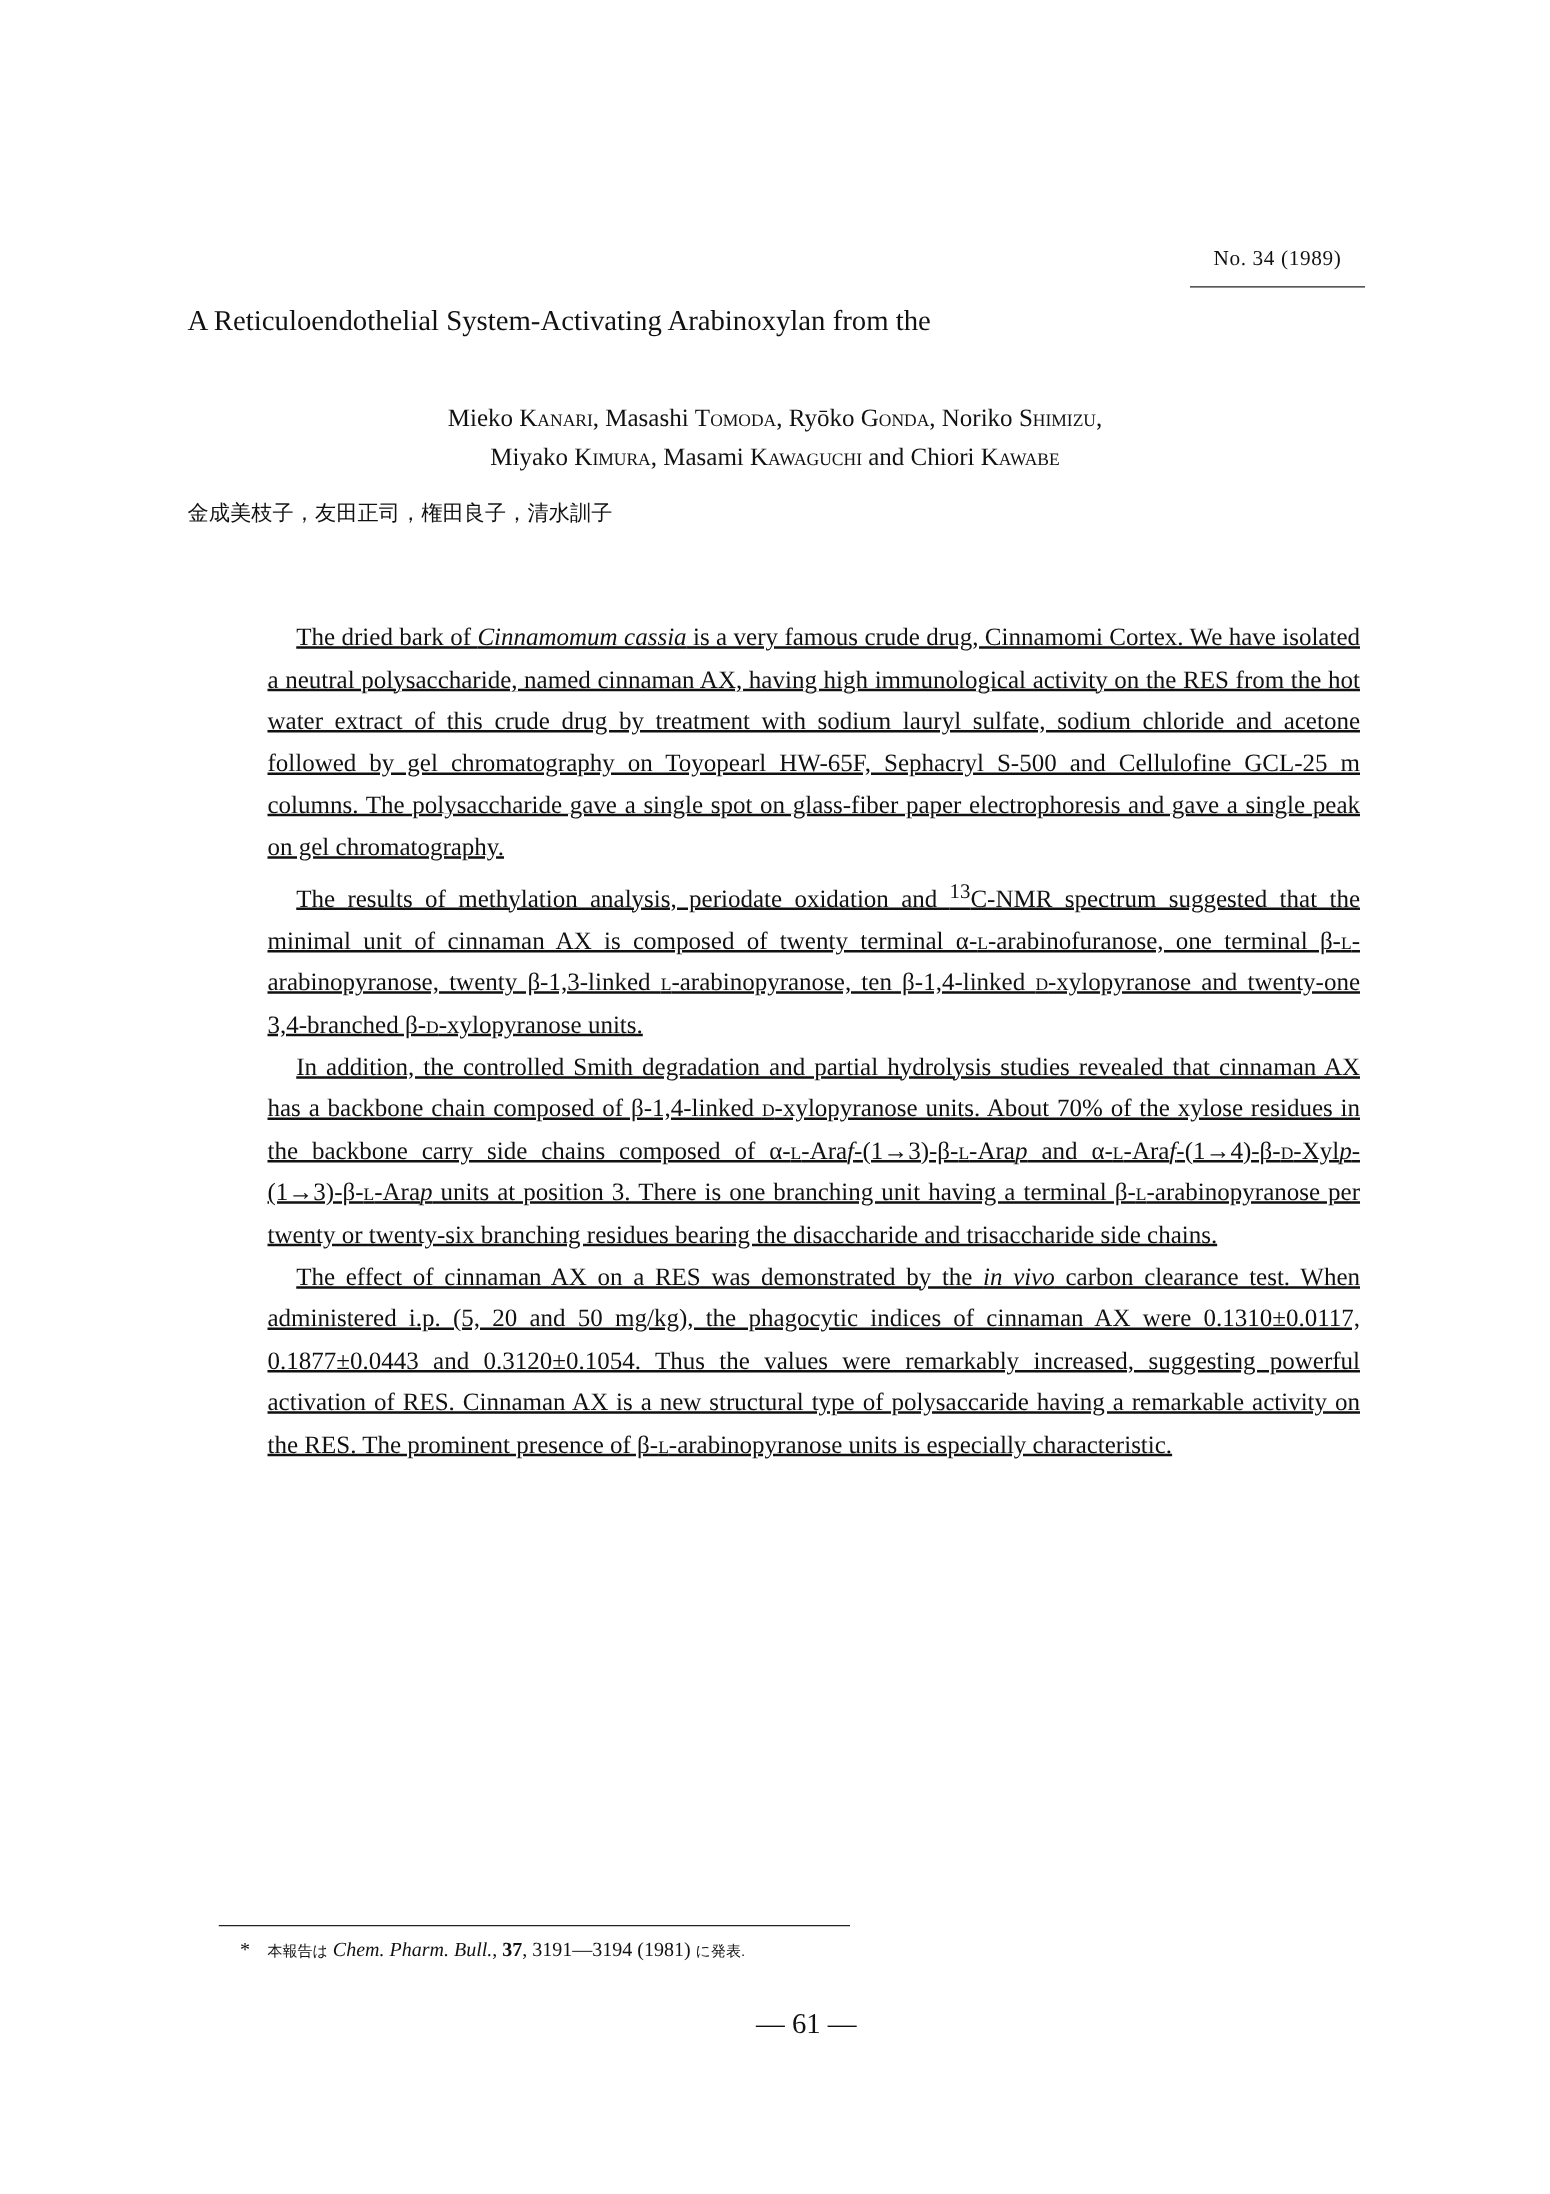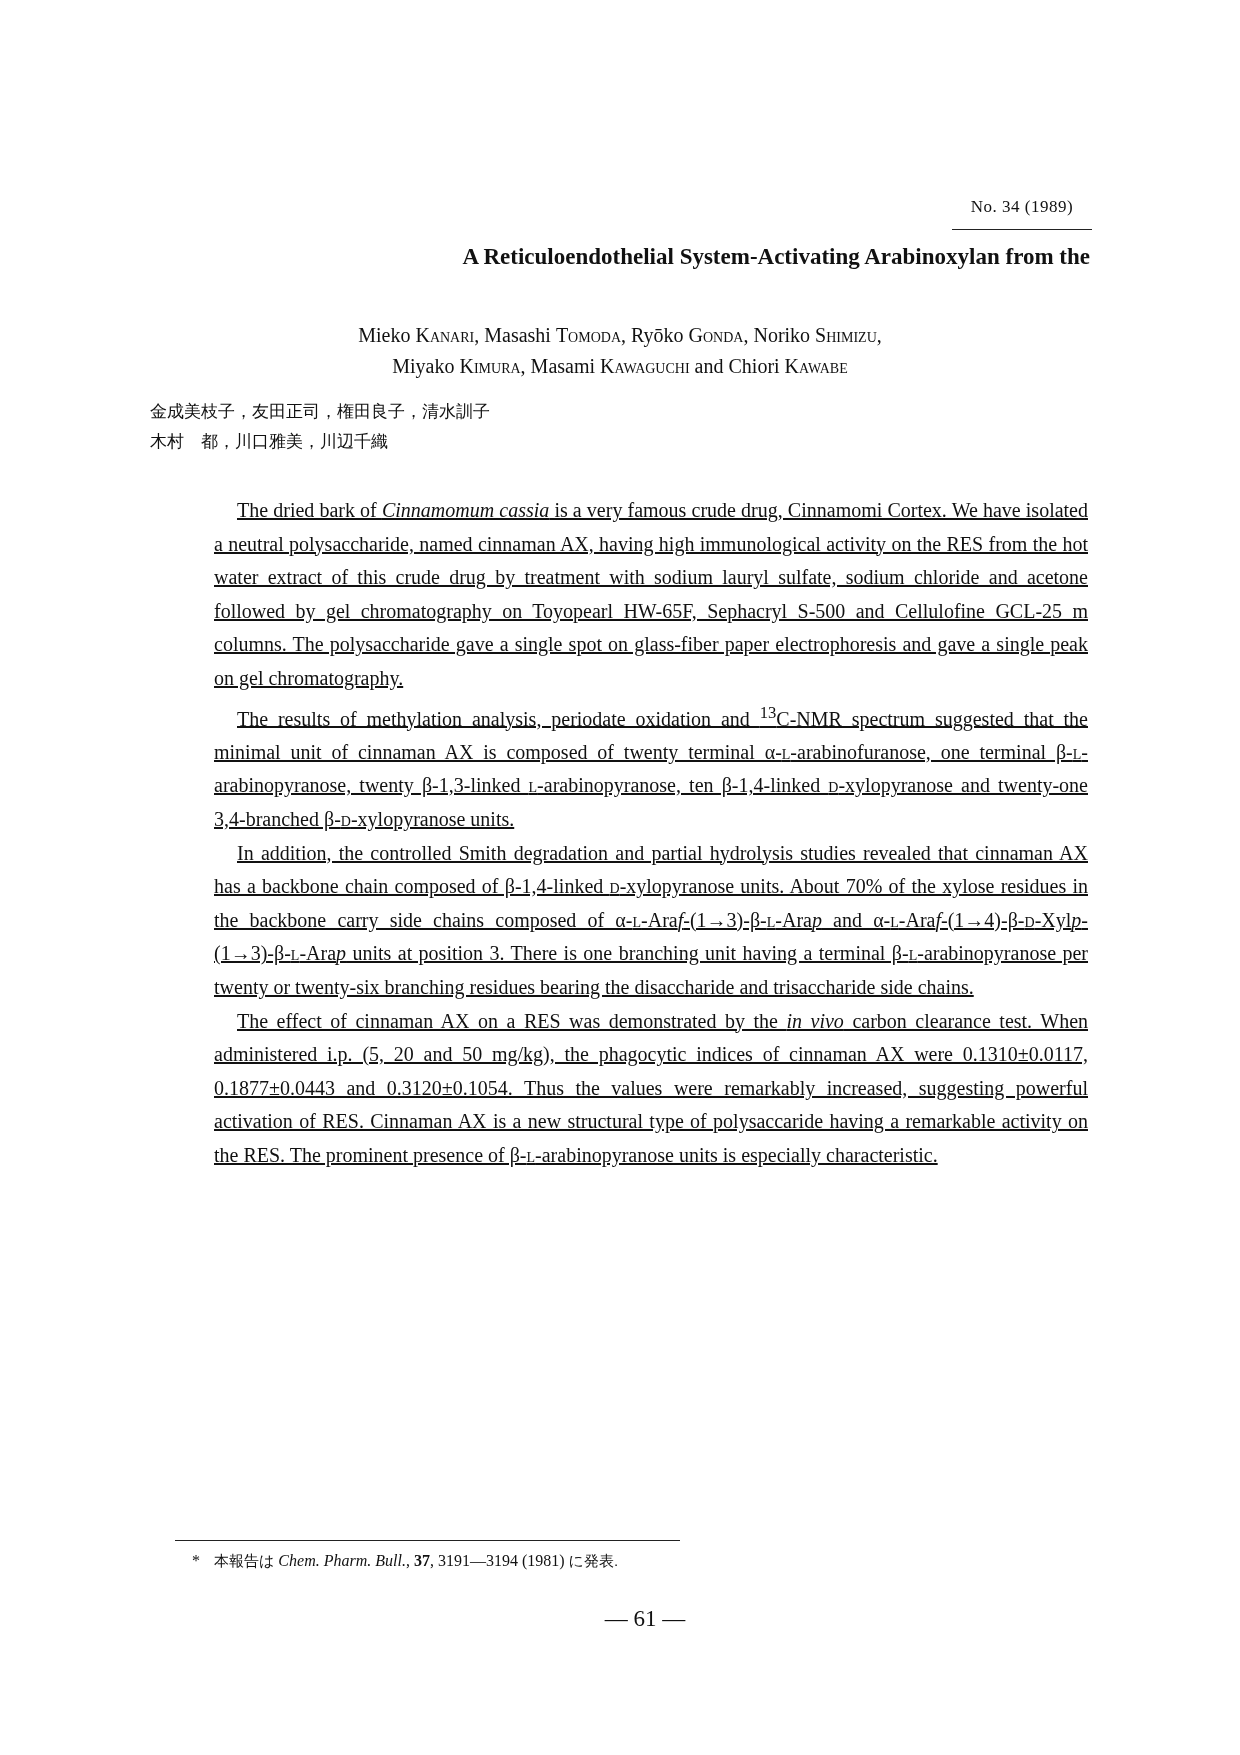--- a/index.html
+++ b/index.html
@@ -6,22 +6,22 @@
   body {
     width: 1240px; height: 1755px; position: relative; overflow: hidden;
     font-family: "Liberation Serif", "DejaVu Serif", serif; color: #111;
   }
   .journal {
     position: absolute; top: 197px; left: 952px; width: 140px;
     font-size: 17px; text-align: center; letter-spacing: 0.5px;
     border-bottom: 1.5px solid #222; padding-bottom: 12px;
   }
   .title {
-    position: absolute; top: 240px; left: 150px; width: 940px; text-align: right;
-    font-weight: bold; font-size: 23px; line-height: 34px;
+    position: absolute; top: 240px; left: 150px; width: 940px; text-align: left;
+    font-weight: normal; font-size: 23px; line-height: 34px;
   }
   .title i { font-style: italic; }
   .authors {
     position: absolute; top: 320px; left: 150px; width: 940px; text-align: center;
     font-size: 20px; line-height: 31px;
   }
   .sc { font-variant: small-caps; }
   .jp-authors {
     position: absolute; top: 396px; left: 150px; width: 940px; 
     font-family: "DejaVu Sans", sans-serif; font-size: 17px; line-height: 30px;
@@ -35,21 +35,21 @@
   .sm { font-variant: small-caps; }
   .foot-rule {
     position: absolute; top: 1540px; left: 175px; width: 505px; height: 0;
     border-top: 1.5px solid #222;
   }
   .footnote {
     position: absolute; top: 1552px; left: 192px; width: 700px;
     font-size: 16px;
   }
   .footnote .star { margin-right: 14px; }
-  .footnote .jp { font-family: Liberation Sans, sans-serif; font-size: 15px; margin-top: 30px; }
+  .footnote .jp { font-family: Liberation Sans, sans-serif; font-size: 12px; margin-top: 30px; }
   .pagenum {
     position: absolute; top: 1606px; left: 570px; width: 150px; text-align: center;
     font-size: 23px;
   }
 </style>
 </head>
 <body>
 
 <div class="journal">No. 34 (1989)</div>
 
@@ -61,21 +61,20 @@
   <div>
     <span><span>Mieko </span><span class="sc">Kanari</span><span>, </span></span><span><span>Masashi </span><span class="sc">Tomoda</span><span>, </span></span><span><span>Ryōko </span><span class="sc">Gonda</span><span>, </span></span><span><span>Noriko </span><span class="sc">Shimizu</span><span>,</span></span>
   </div>
   <div>
     <span><span>Miyako </span><span class="sc">Kimura</span><span>, </span></span><span><span>Masami </span><span class="sc">Kawaguchi</span><span> and </span></span><span><span>Chiori </span><span class="sc">Kawabe</span><span></span></span>
   </div>
 </div>
 
 <div class="jp-authors">
   <div>金成美枝子，友田正司，権田良子，清水訓子</div>
-  <div>木村　都，川口雅美，川辺千織</div>
 </div>
 
 <div class="body">
   <p><span>The dried bark of </span><i>Cinnamomum cassia</i><span> is a very famous crude drug, Cinnamomi Cortex.  We have isolated a neutral polysaccharide, named cinnaman AX, having high immunological activity on the RES from the hot water extract of this crude drug by treatment with sodium lauryl sulfate, sodium chloride and acetone followed by gel chromatography on Toyopearl HW-65F, Sephacryl S-500 and Cellulofine GCL-25 m columns.  The polysaccharide gave a single spot on glass-fiber paper electrophoresis and gave a single peak on gel chromatography.</span></p>
 
 
   <p><span>The results of methylation analysis, periodate oxidation and </span><sup>13</sup><span>C-NMR spectrum suggested that the minimal unit of cinnaman AX is composed of twenty terminal α-</span><span class="sm">l</span><span>-arabinofuranose, one terminal β-</span><span class="sm">l</span><span>-arabinopyranose, twenty β-1,3-linked </span><span class="sm">l</span><span>-arabinopyranose, ten β-1,4-linked </span><span class="sm">d</span><span>-xylopyranose and twenty-one 3,4-branched β-</span><span class="sm">d</span><span>-xylopyranose units.</span></p>
 
   <p><span>In addition, the controlled Smith degradation and partial hydrolysis studies revealed that cinnaman AX has a backbone chain composed of β-1,4-linked </span><span class="sm">d</span><span>-xylopyranose units.  About 70% of the xylose residues in the backbone carry side chains composed of α-</span><span class="sm">l</span><span>-Ara</span><i>f</i><span>-(1→3)-β-</span><span class="sm">l</span><span>-Ara</span><i>p</i><span> and α-</span><span class="sm">l</span><span>-Ara</span><i>f</i><span>-(1→4)-β-</span><span class="sm">d</span><span>-Xyl</span><i>p</i><span>-(1→3)-β-</span><span class="sm">l</span><span>-Ara</span><i>p</i><span> units at position 3.  There is one branching unit having a terminal β-</span><span class="sm">l</span><span>-arabinopyranose per twenty or twenty-six branching residues bearing the disaccharide and trisaccharide side chains.</span></p>
 

